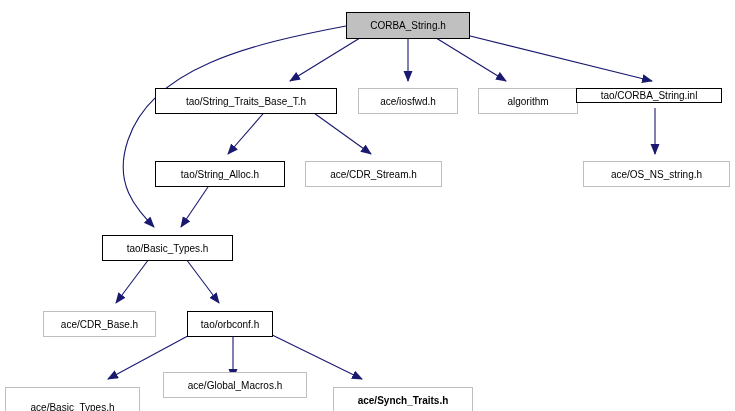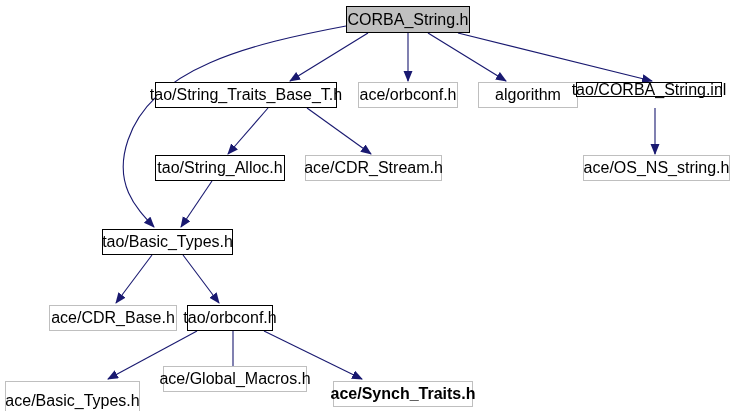--- a/index.html
+++ b/index.html
@@ -19,24 +19,25 @@
     position: absolute;
     left: 0;
     top: 0;
   }
   .node {
     position: absolute;
     box-sizing: border-box;
     display: flex;
     align-items: center;
     justify-content: center;
-    font-size: 16px;
+    font-size: 10px;
     color: #000000;
     white-space: nowrap;
     background: #ffffff;
+    margin-top: 6px;
   }
   .node.highlight {
     background: #c0c0c0;
     border: 1.5px solid #000000;
   }
   .node.linked {
     border: 1px solid #000000;
     cursor: pointer;
   }
   .node.plain {
@@ -63,25 +64,25 @@
       <path d="M655,108 L655,154" fill="none" stroke="#191970" stroke-width="1.1" marker-end="url(#arrowhead)"></path>
       <path d="M212,181 L181,227" fill="none" stroke="#191970" stroke-width="1.1" marker-end="url(#arrowhead)"></path>
       <path d="M152,255 L116,303" fill="none" stroke="#191970" stroke-width="1.1" marker-end="url(#arrowhead)"></path>
       <path d="M183,255 L219,303" fill="none" stroke="#191970" stroke-width="1.1" marker-end="url(#arrowhead)"></path>
       <path d="M197,331 L108,379" fill="none" stroke="#191970" stroke-width="1.1" marker-end="url(#arrowhead)"></path>
       <path d="M233,331 L233,379" fill="none" stroke="#191970" stroke-width="1.1" marker-end="url(#arrowhead)"></path>
       <path d="M264,331 L362,379" fill="none" stroke="#191970" stroke-width="1.1" marker-end="url(#arrowhead)"></path>
     </svg>
     <div class="node highlight" style="left: 346px; top: 6px; width: 124px; height: 27px;">CORBA_String.h</div>
     <div class="node linked" style="left: 155px; top: 82px; width: 182px; height: 26px;">tao/String_Traits_Base_T.h</div>
-    <div class="node plain" style="left: 358px; top: 82px; width: 100px; height: 26px;">ace/orbconf.h</div>
+    <div class="node plain" style="left: 358px; top: 82px; width: 100px; height: 26px;">ace/iosfwd.h</div>
     <div class="node plain" style="left: 478px; top: 82px; width: 100px; height: 26px;">algorithm</div>
     <div class="node linked" style="left: 576px; top: 82px; width: 146px; height: 15px;">tao/CORBA_String.inl</div>
     <div class="node linked" style="left: 155px; top: 155px; width: 130px; height: 26px;">tao/String_Alloc.h</div>
     <div class="node plain" style="left: 305px; top: 155px; width: 137px; height: 26px;">ace/CDR_Stream.h</div>
     <div class="node plain" style="left: 583px; top: 155px; width: 147px; height: 26px;">ace/OS_NS_string.h</div>
     <div class="node linked" style="left: 102px; top: 229px; width: 131px; height: 26px;">tao/Basic_Types.h</div>
-    <div class="node plain" style="left: 49px; top: 305px; width: 128px; height: 26px; text-align: right;">ace/CDR_Base.h</div>
+    <div class="node plain" style="left: 43px; top: 305px; width: 113px; height: 26px; text-align: right;">ace/CDR_Base.h</div>
     <div class="node linked" style="left: 187px; top: 305px; width: 86px; height: 26px;">tao/orbconf.h</div>
     <div class="node plain" style="left: 5px; top: 381px; width: 135px; height: 40px;">ace/Basic_Types.h</div>
     <div class="node plain" style="left: 163px; top: 366px; width: 144px; height: 26px; text-align: right;">ace/Global_Macros.h</div>
     <div class="node plain" style="left: 333px; top: 381px; width: 140px; height: 26px; font-weight: bold;">ace/Synch_Traits.h</div>
   </div>
 
 </body></html>

